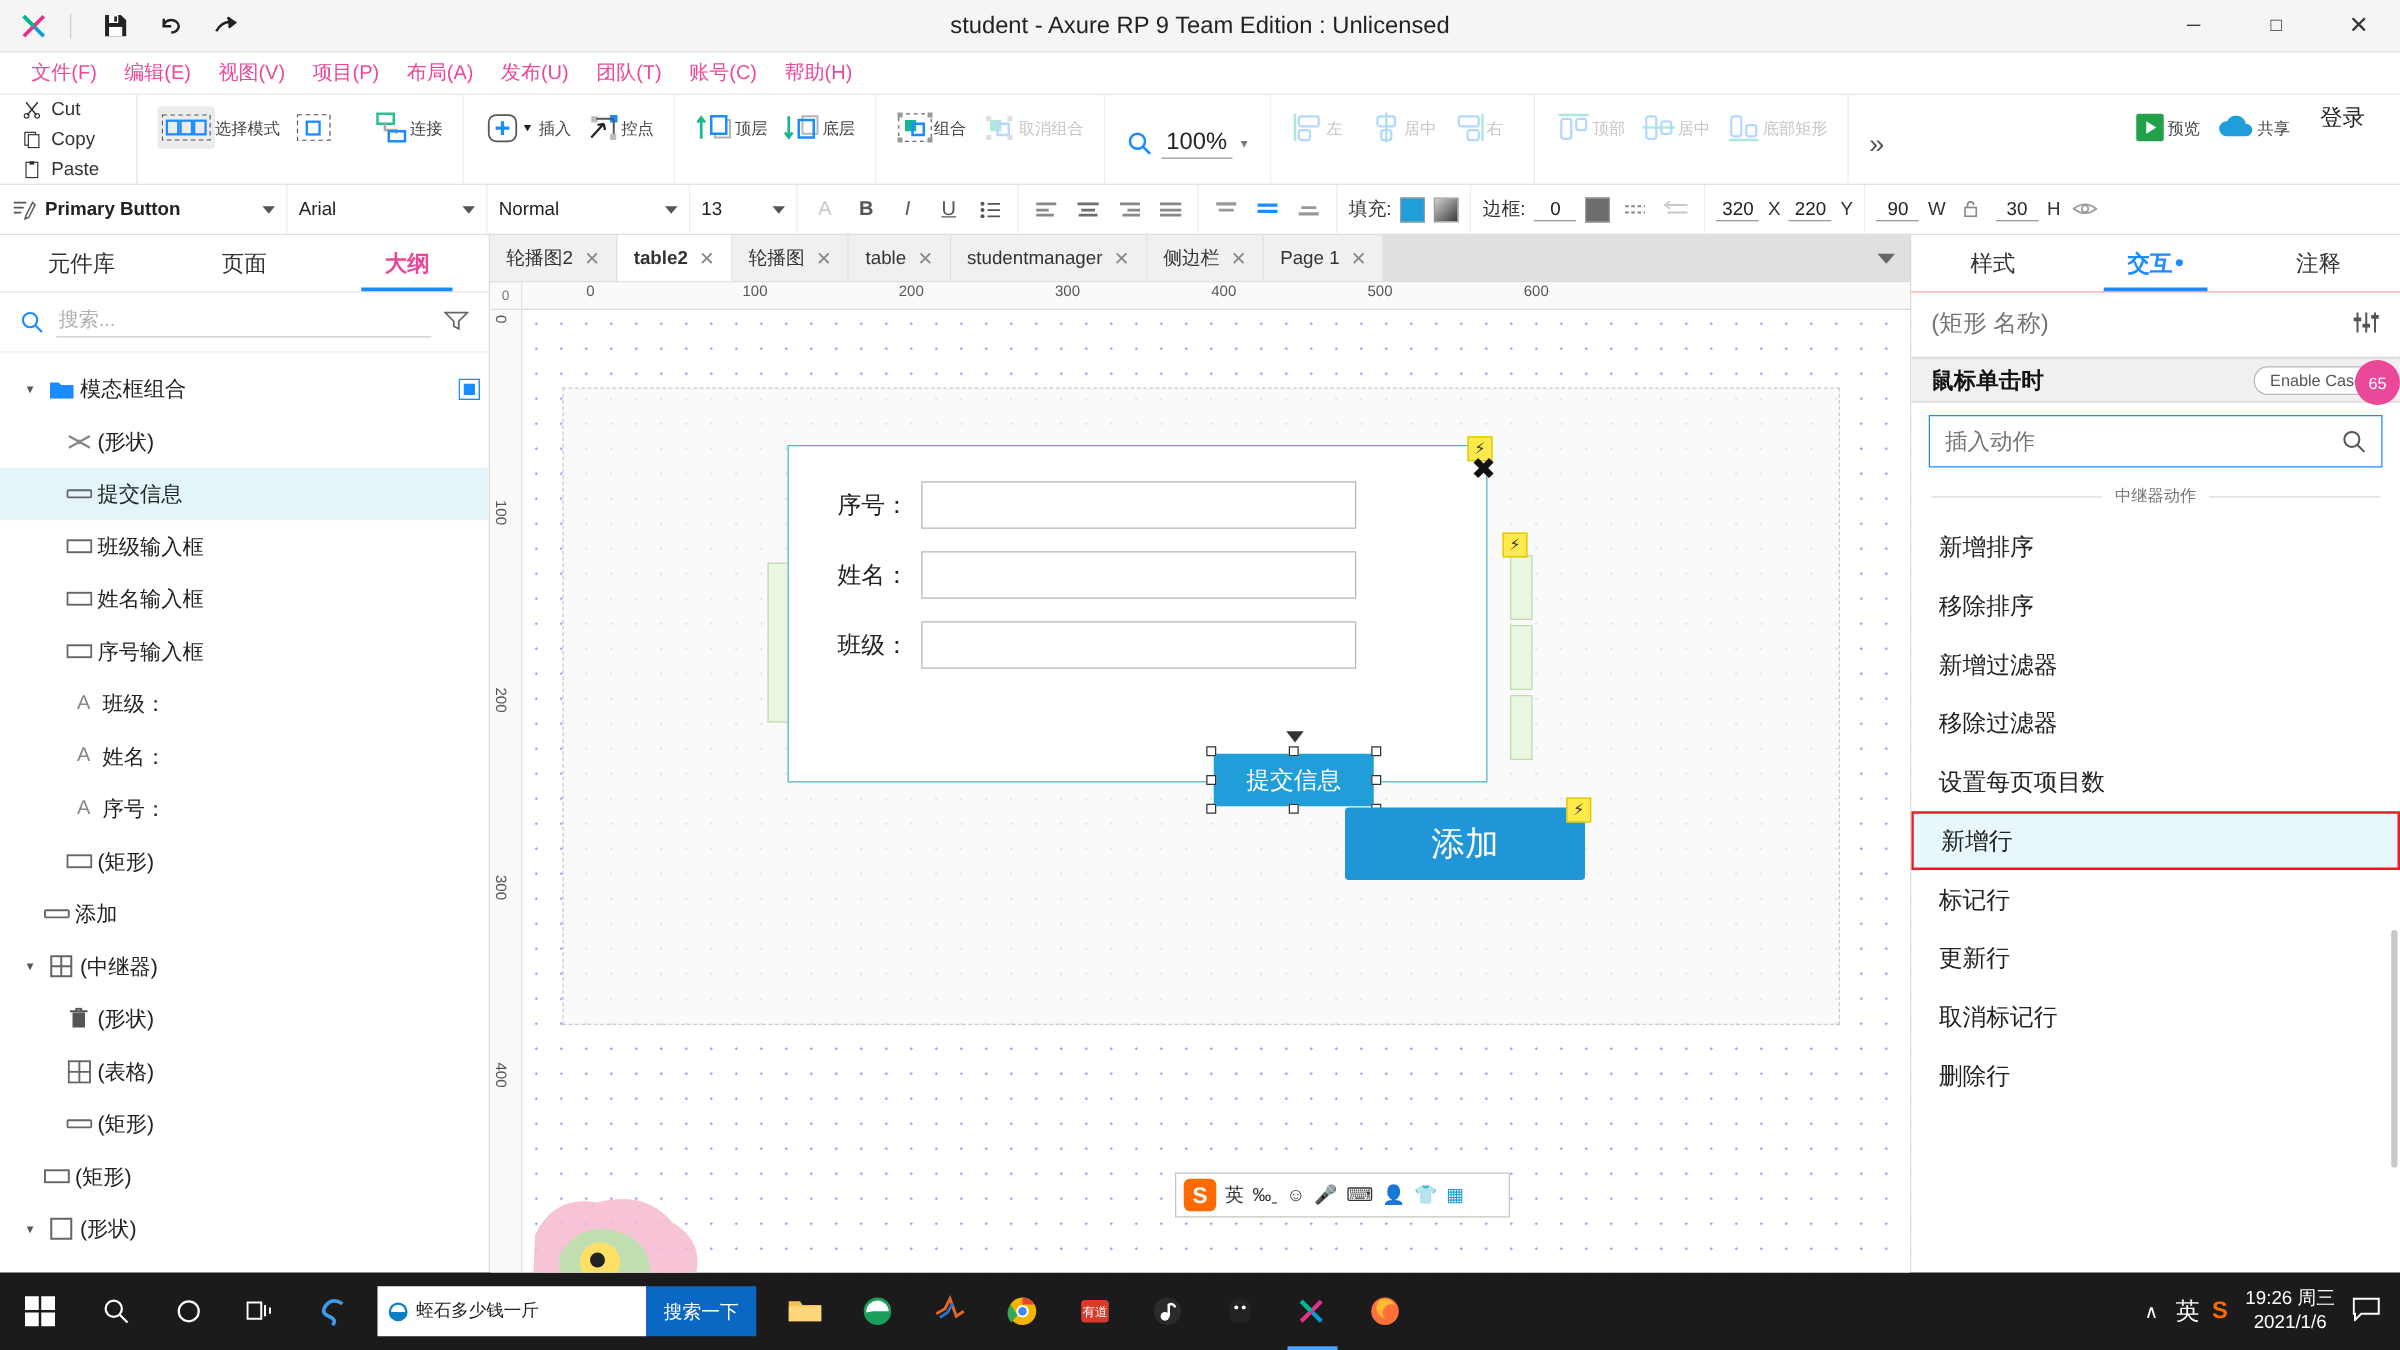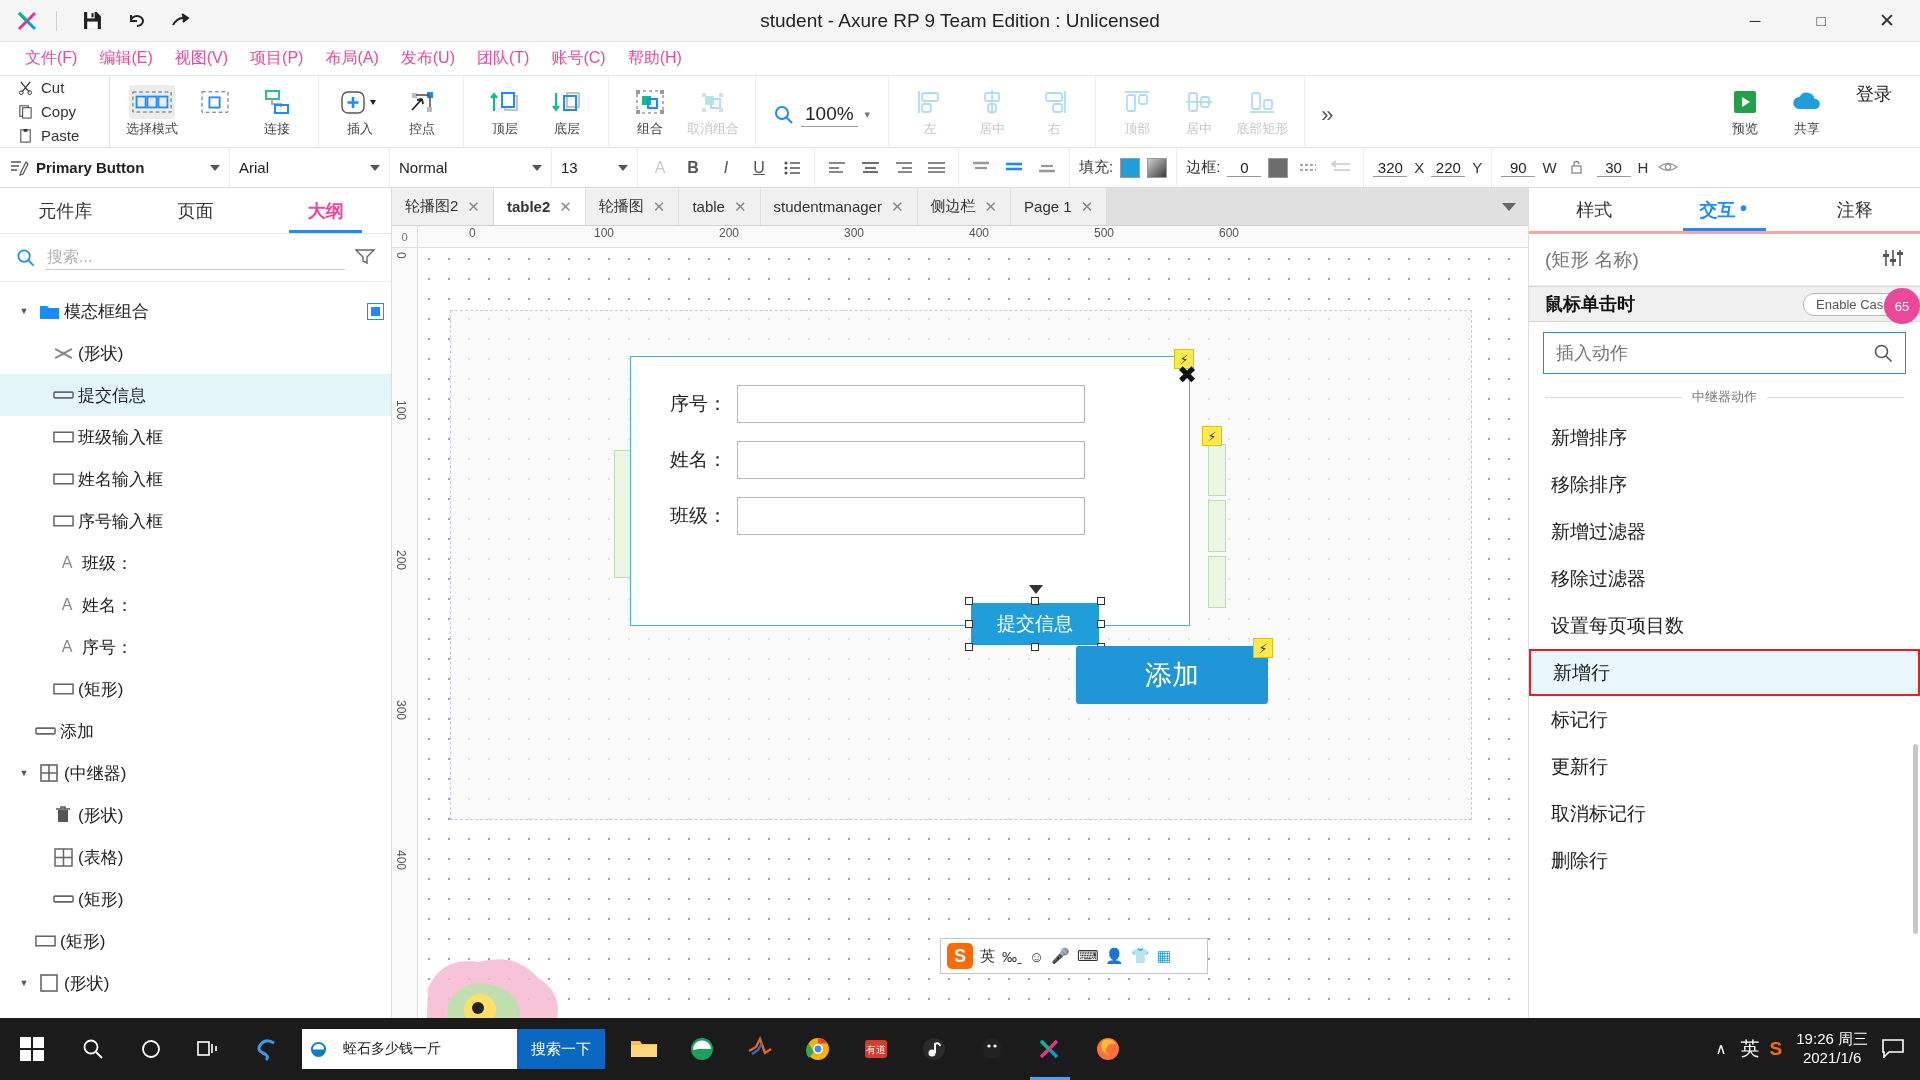--- a/index.html
+++ b/index.html
@@ -45,21 +45,21 @@
     border-bottom:1px solid #e0e0e0; flex: none;
   }
   .clipcol {
     width: 110px; display:flex; flex-direction:column; justify-content:center;
     border-right:1px solid #e4e4e4; padding-left: 14px; gap: 3px;
   }
   .clipitem { display:flex; align-items:center; gap:8px; font-size:15px; color:#333; cursor:pointer; padding:2px 4px;}
   .tgroup { display:flex; align-items:flex-start; padding: 6px 10px 0 10px; border-right:1px solid #eee; height:100%;}
   .tgroup.nb { border-right: none; }
   .titem {
-    display:flex; flex-direction:column; align-items:center; justify-content:flex-start;
+    display:flex; flex-direction:row; align-items:center; justify-content:flex-start;
     min-width: 62px; cursor:pointer; padding: 3px 6px 0 6px; border-radius:3px;
   }
   .titem .ic { height: 34px; display:flex; align-items:center; justify-content:center; }
   .titem .lb { font-size: 13px; color:#444; margin-top: 1px; white-space:nowrap;}
   .titem.dis .lb { color:#c6c6c6; }
   .titem.dis { cursor:default; }
   .zoomwrap { display:flex; align-items:center; gap:7px; padding: 0 8px; }
   .zoomval { font-size:19px; color:#222; border-bottom:1px solid #999; padding: 0 4px 1px 4px;}
   .chev { font-size: 11px; color:#777; }
   .more { font-size:22px; color:#555; padding: 0 6px; cursor:pointer; display:flex; align-items:center;}
@@ -148,21 +148,21 @@
   .imeBar {
     position:absolute; left:522px; top:690px; width:268px; height:36px; background:#fff;
     border:1px solid #c4c4c4; display:flex; align-items:center; gap:7px; padding:0 6px;
   }
   .ime-s { width:26px;height:26px;border-radius:5px;background:#ff6a00;color:#fff;display:flex;align-items:center;justify-content:center;font-size:18px;font-weight:bold;}
   .ime-it { font-size:15px; color:#333; }
   .blob { position:absolute; left:0px; top:700px; width:170px; height:130px; }
 
   
   .rightpanel { width: 392px; border-left:1px solid #dcdcdc; background:#fff; display:flex; flex-direction:column; flex:none;}
-  .rp-tabs { height:46px; display:flex; border-bottom:3px solid #fca5a5;font-family:Liberation Mono, monospace; }
+  .rp-tabs { height:46px; display:flex; border-bottom:1px solid #fca5a5; }
   .rp-tab { flex:1; display:flex; align-items:center; justify-content:center; font-size:18px; color:#333; cursor:pointer; position:relative;}
   .rp-tab.active { color:#1a8cff; font-weight:bold; }
   .rp-tab.active::after { content:""; position:absolute; bottom:0; left:18%; right:18%; height:3px; background:#1a8cff;}
   .rp-dot { color:#1a8cff; font-size:20px; line-height:0; margin-left:2px;}
   .rp-name { height:52px; display:flex; align-items:center; padding: 0 16px; gap:8px; border-bottom:1px solid #ededed;}
   .rp-name-input { flex:1; border:none; outline:none; font-size:19px; color:#b9b9b9; background:transparent; font-family:inherit;}
   .evtheader {
     height:36px; background:#f0f0f0; display:flex; align-items:center; justify-content:space-between;
     padding: 0 10px 0 16px; border:1px solid #d6d6d6; border-left:none; border-right:none;
   }
@@ -181,21 +181,21 @@
 
   
   .taskbar {
     height: 62px; background:#1b1b1b; display:flex; align-items:center; flex:none; color:#fff;
   }
   .tb-start { width:64px; height:62px; display:flex; align-items:center; justify-content:center; cursor:pointer;}
   .tb-item { width:58px; height:62px; display:flex; align-items:center; justify-content:center; cursor:pointer; position:relative;}
   .tb-item.act::after { content:""; position:absolute; bottom:0; left:9px; right:9px; height:3px; background:#4aa3ff;}
   .tb-search {
     width: 215px; height:40px; background:#fff; color:#222; display:flex; align-items:center;
-    margin-left:6px; font-size:14px; gap:16px; padding-left:8px; cursor:text;
+    margin-left:6px; font-size:14px; gap:6px; padding-left:8px; cursor:text;
   }
   .tb-searchbtn { height:40px; background:#0a67c2; color:#fff; display:flex; align-items:center; padding: 0 14px; font-size:15px; cursor:pointer;}
   .tb-right { margin-left:auto; display:flex; align-items:center; gap:14px; padding-right:16px; font-size:15px;}
   .tb-clock { text-align:center; line-height:1.25; font-size:15px; cursor:pointer;}
   .ime-ind { display:flex; align-items:center; gap:10px; }
 </style>
 </head>
 <body>
 
 <div id="app">

